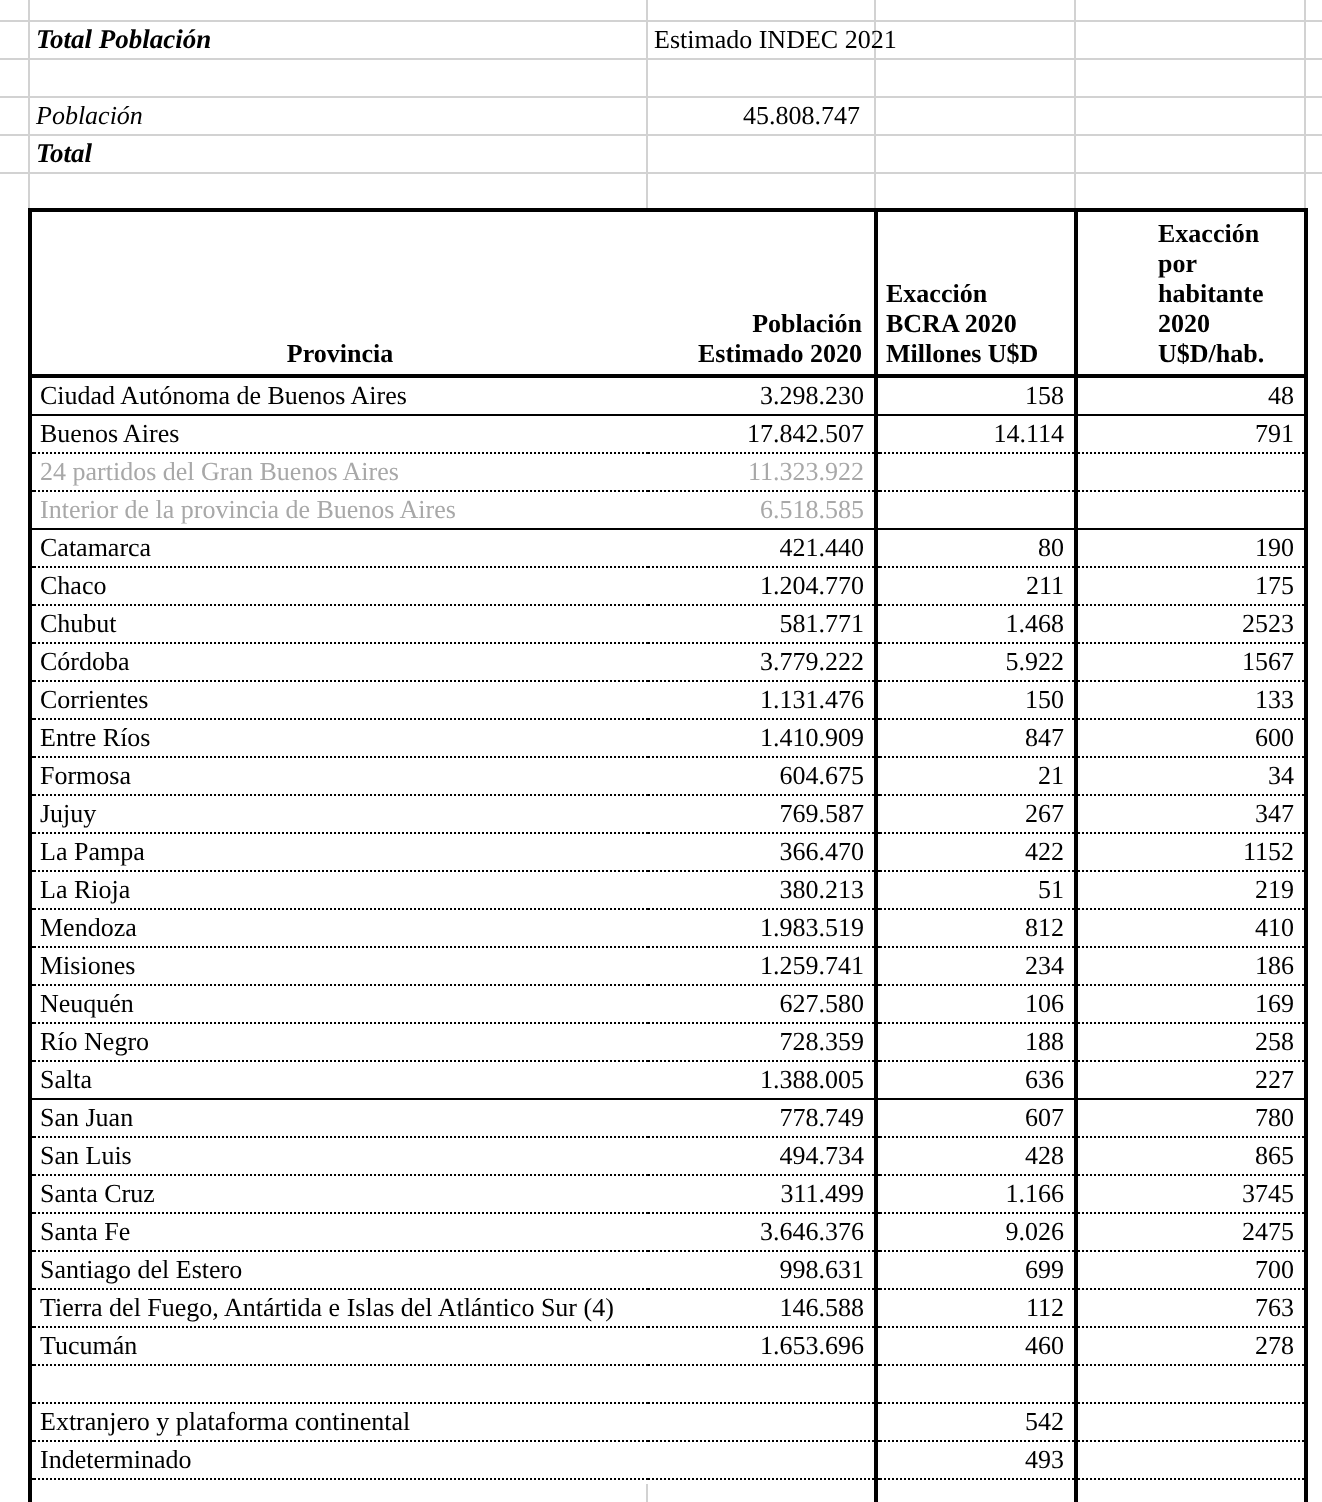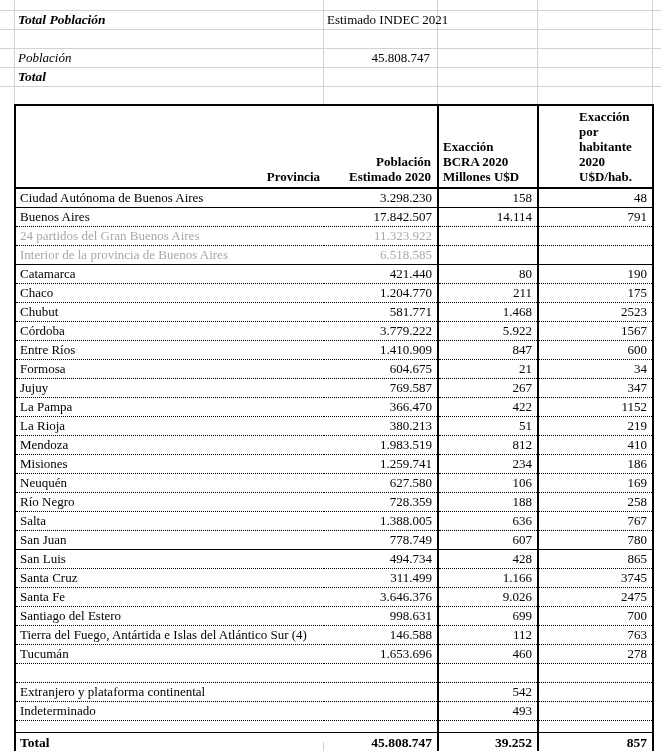--- a/index.html
+++ b/index.html
@@ -23,21 +23,21 @@
   .toprow .val-left{position:absolute;left:327px;white-space:nowrap;}
   .toprow .val-right{position:absolute;left:323px;width:107px;text-align:right;white-space:nowrap;}
   
   table.sheet{
     position:absolute;left:14px;top:104px;width:638px;
     border-collapse:collapse;table-layout:fixed;
     font-size:13px;border:2px solid var(--ink);
   }
   col.cA{width:309px;}col.cB{width:114px;}col.cC{width:100px;}col.cD{width:115px;}
   th{font-weight:bold;vertical-align:bottom;padding:3px 4px;border-bottom:2px solid var(--ink);line-height:15px;}
-  th.hA{text-align:right;}
+  th.hA{text-align:center;}
   th.hB{text-align:right;white-space:pre-line;padding-right:6px;}
   th.hC,th.hD{text-align:left;white-space:pre-line;}
   th.hC,td.cC{border-left:2px solid var(--ink);}
   th.hD,td.cD{border-left:2px solid var(--ink);padding-left:40px;}
   tbody tr{height:19px;}
   tbody td{
     border-bottom:1px dotted var(--ink);
     padding:0 4px;vertical-align:middle;
     white-space:nowrap;overflow:hidden;line-height:17px;
   }
@@ -147,20 +147,26 @@
         <td class="num cC">1.468</td>
         <td class="num cD">2523</td>
       </tr>
       <tr>
         <td class="name cA">Córdoba</td>
         <td class="num cB">3.779.222</td>
         <td class="num cC">5.922</td>
         <td class="num cD">1567</td>
       </tr>
       <tr>
+        <td class="name cA">Corrientes</td>
+        <td class="num cB">1.131.476</td>
+        <td class="num cC">150</td>
+        <td class="num cD">133</td>
+      </tr>
+      <tr>
         <td class="name cA">Entre Ríos</td>
         <td class="num cB">1.410.909</td>
         <td class="num cC">847</td>
         <td class="num cD">600</td>
       </tr>
       <tr>
         <td class="name cA">Formosa</td>
         <td class="num cB">604.675</td>
         <td class="num cC">21</td>
         <td class="num cD">34</td>
@@ -204,21 +210,21 @@
       <tr>
         <td class="name cA">Río Negro</td>
         <td class="num cB">728.359</td>
         <td class="num cC">188</td>
         <td class="num cD">258</td>
       </tr>
       <tr>
         <td class="name cA">Salta</td>
         <td class="num cB">1.388.005</td>
         <td class="num cC">636</td>
-        <td class="num cD">767</td>
+        <td class="num cD">227</td>
       </tr>
       <tr>
         <td class="name cA">San Juan</td>
         <td class="num cB">778.749</td>
         <td class="num cC">607</td>
         <td class="num cD">780</td>
       </tr>
       <tr>
         <td class="name cA">San Luis</td>
         <td class="num cB">494.734</td>

